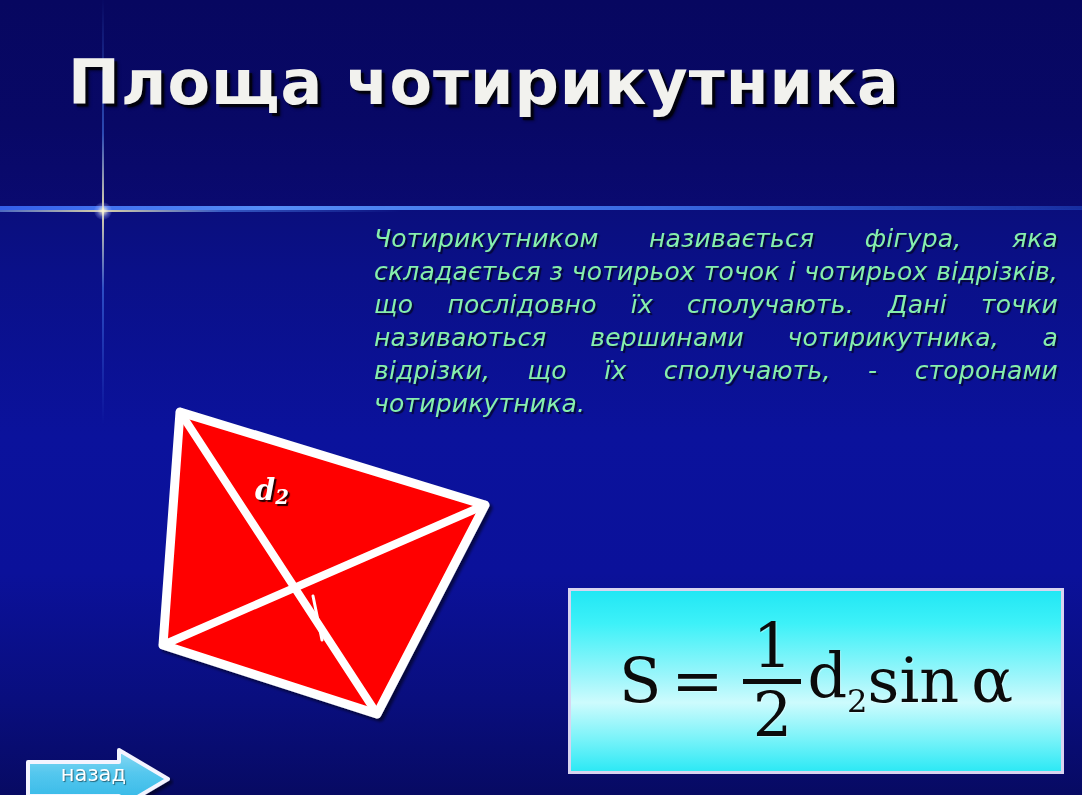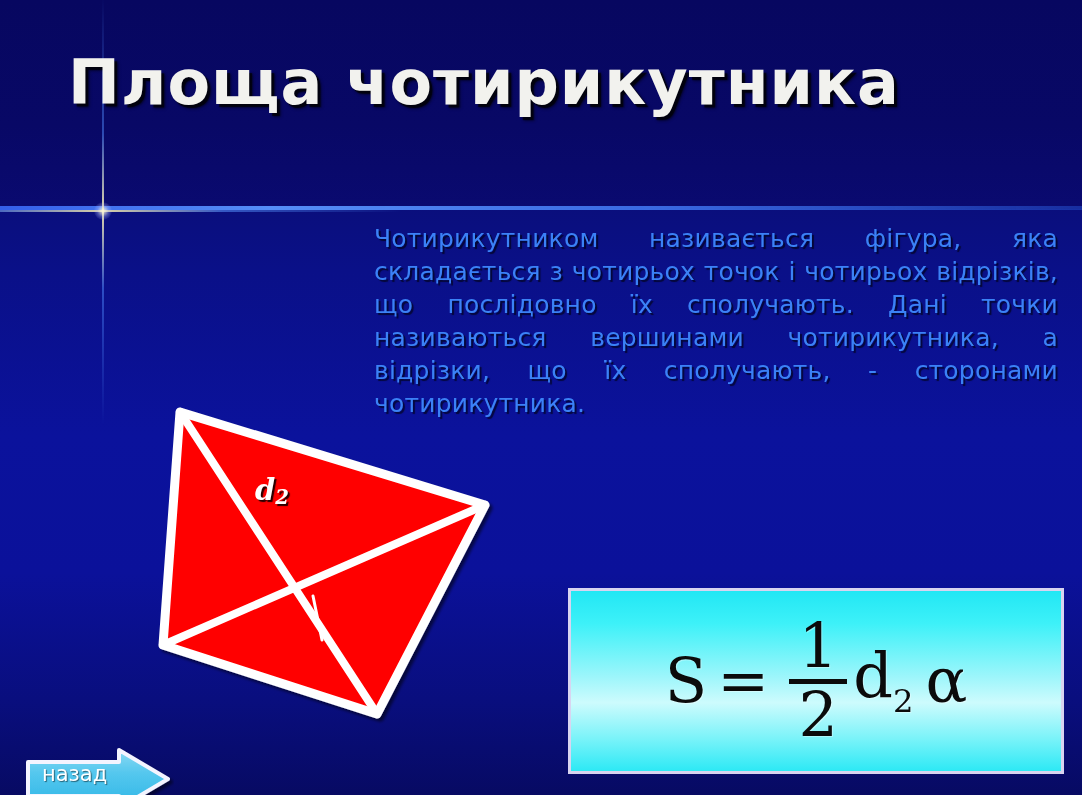--- a/index.html
+++ b/index.html
@@ -89,23 +89,24 @@
 
   
   #body-text {
     position: absolute;
     left: 374px; top: 222px; width: 684px;
     text-align: justify;
     text-align-last: left;
     font-family: "DejaVu Sans", sans-serif;
     font-size: 25px;
     line-height: 33px;
-    color: #3b82f6;
+    color: #86efac;
     text-shadow: 2px 2px 1px rgba(0,0,0,0.6);
     letter-spacing: 0.2px;
+    font-style: italic;
   }
 
   
   #figure {
     position: absolute;
     left: 140px; top: 385px;
     width: 400px; height: 355px;
   }
   #figure svg { display:block; width:400px; height:355px; }
 
@@ -172,21 +173,21 @@
   #back-button {
     position: absolute;
     left: 24px; top: 748px;
     width: 150px; height: 62px;
   }
   #back-button svg { display: block; }
   #back-label {
     position: absolute;
     left: 18px; top: 14px;
     width: 84px;
-    text-align: left;
+    text-align: right;
     font-family: "DejaVu Sans", sans-serif;
     font-size: 21px;
     color: #ffffff;
     text-shadow: 1px 1px 1px rgba(0,0,0,0.5);
     pointer-events: none;
   }
 </style>
 </head>
 <body>
 
@@ -232,20 +233,21 @@
   <div id="formula-box">
     <div id="formula">
       <span class="term">S</span>
       <span class="op">=</span>
       <span class="fr">
         <span class="num">1</span>
         <span class="bar"></span>
         <span class="den">2</span>
       </span>
       <span class="term"><span>d</span><span class="dsub">2</span></span>
+      <span class="term">sin</span>
       <span class="term alpha">α</span>
     </div>
   </div>
 
   <div id="back-button">
     <svg width="150" height="62" viewBox="0 0 150 62" xmlns="http://www.w3.org/2000/svg">
       <defs>
         <linearGradient id="arrowGrad" x1="0" y1="0" x2="0" y2="1">
           <stop offset="0%" stop-color="#8ad9f3"></stop>
           <stop offset="40%" stop-color="#54c7ee"></stop>

